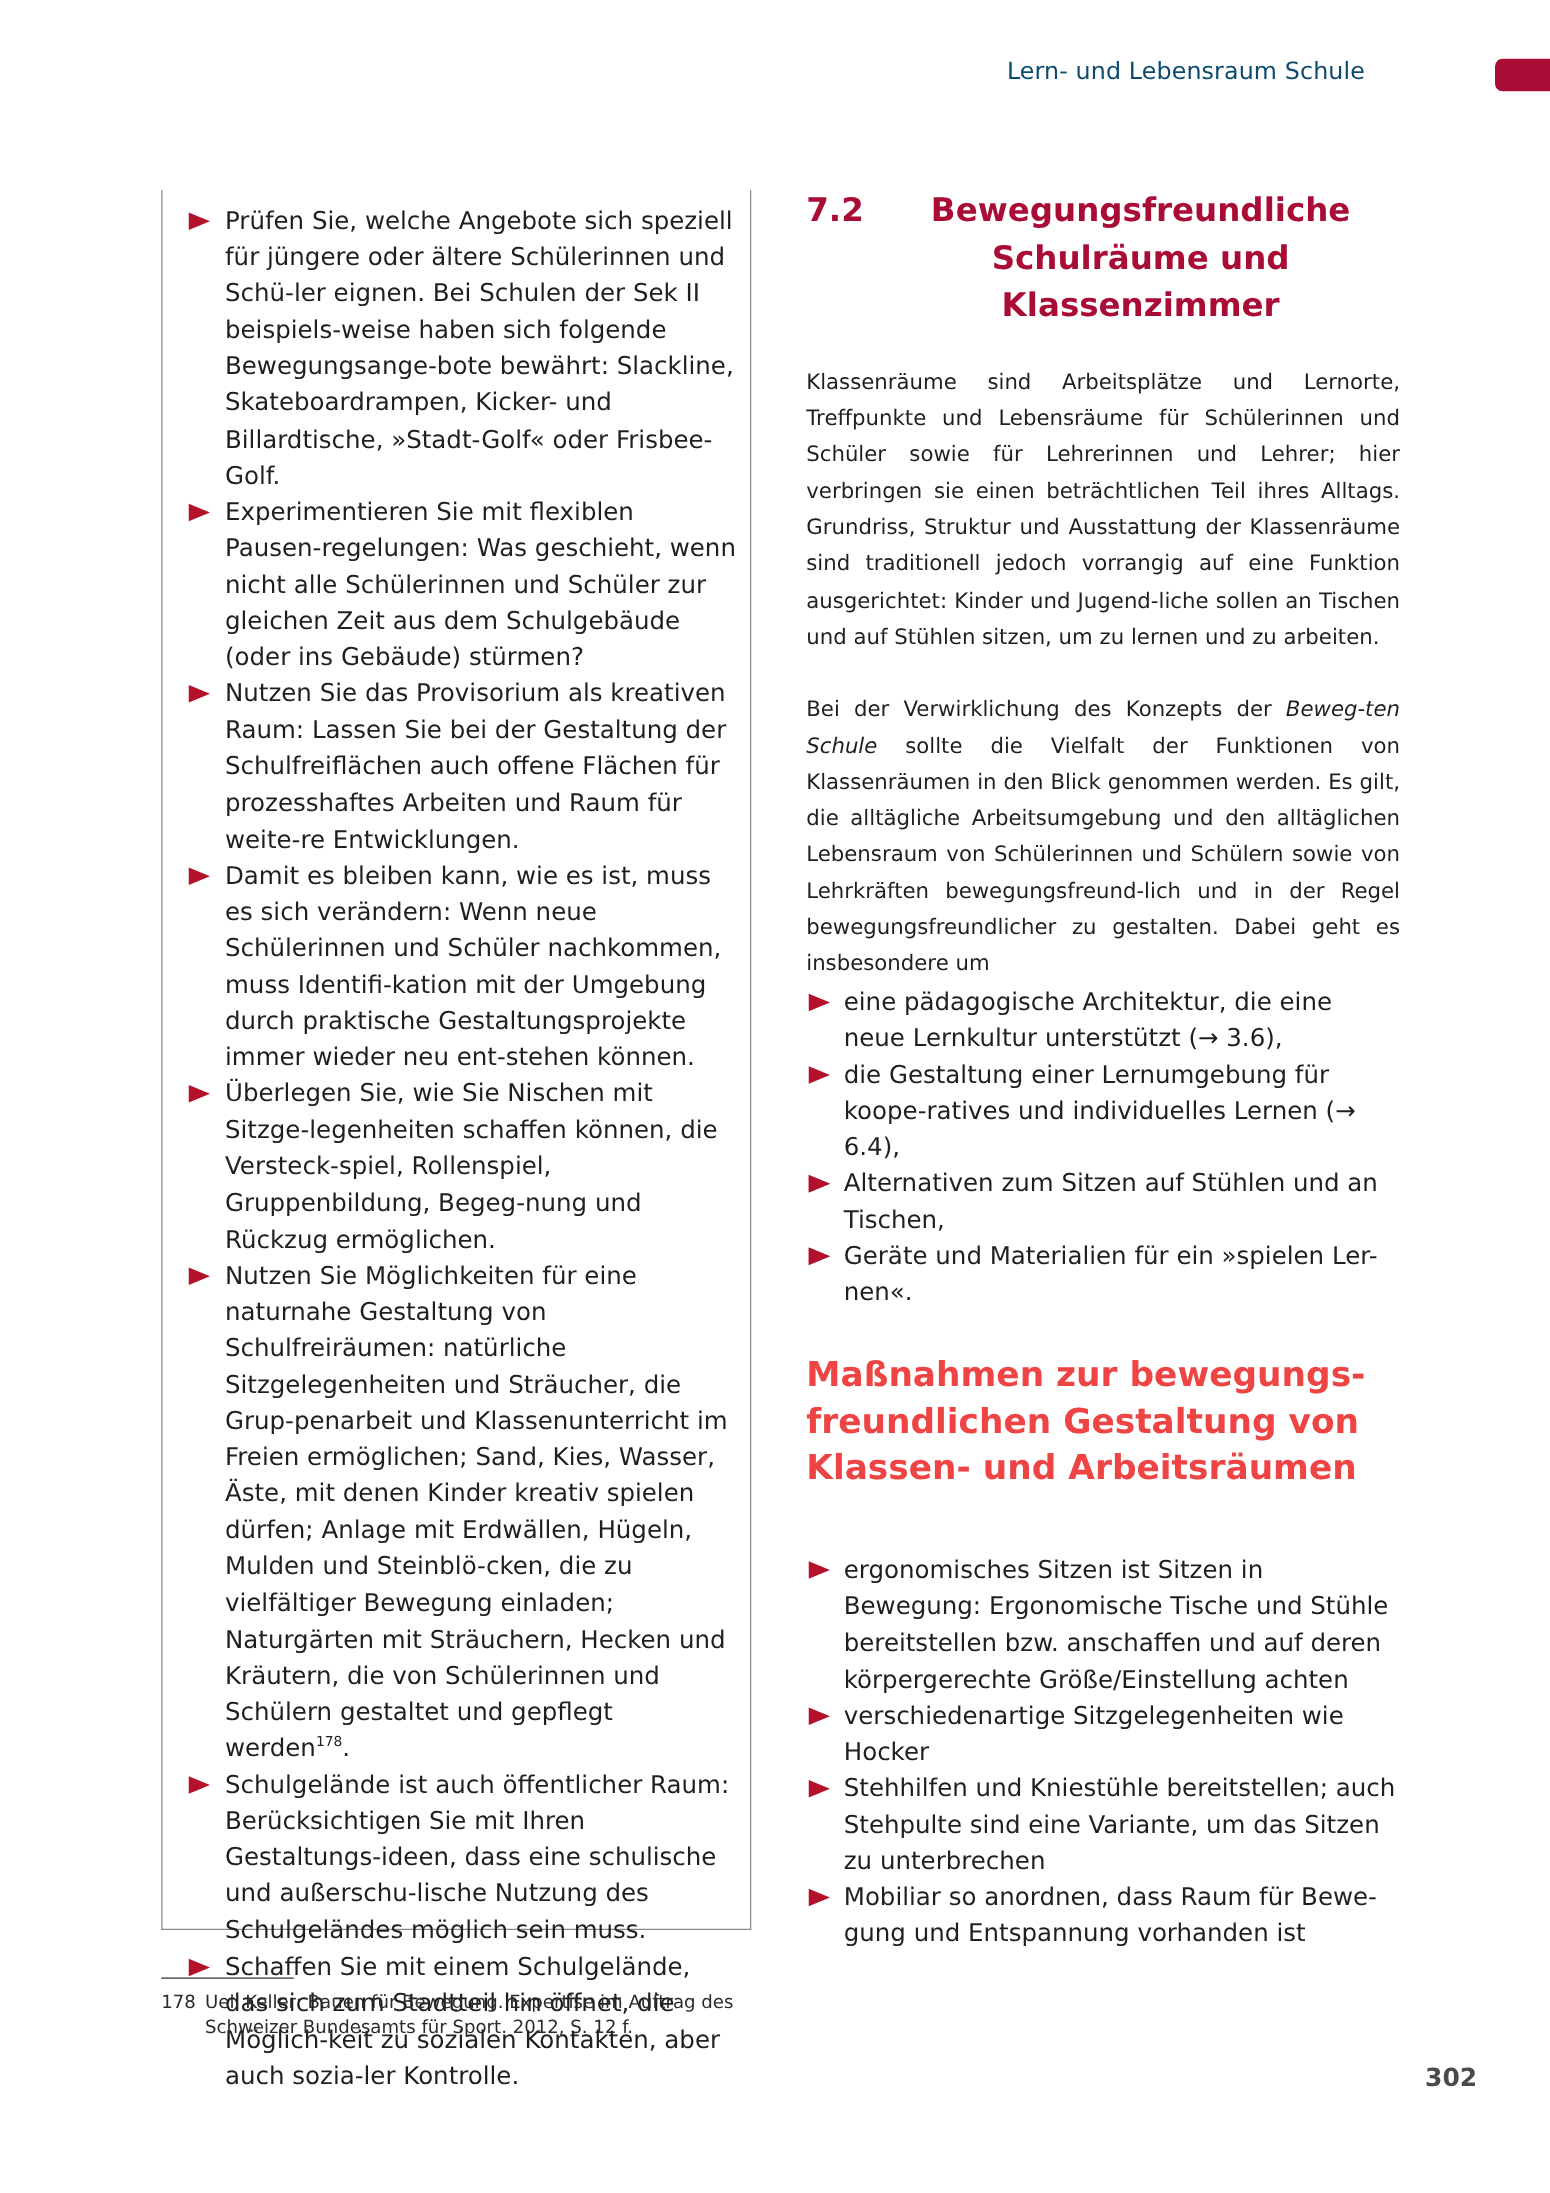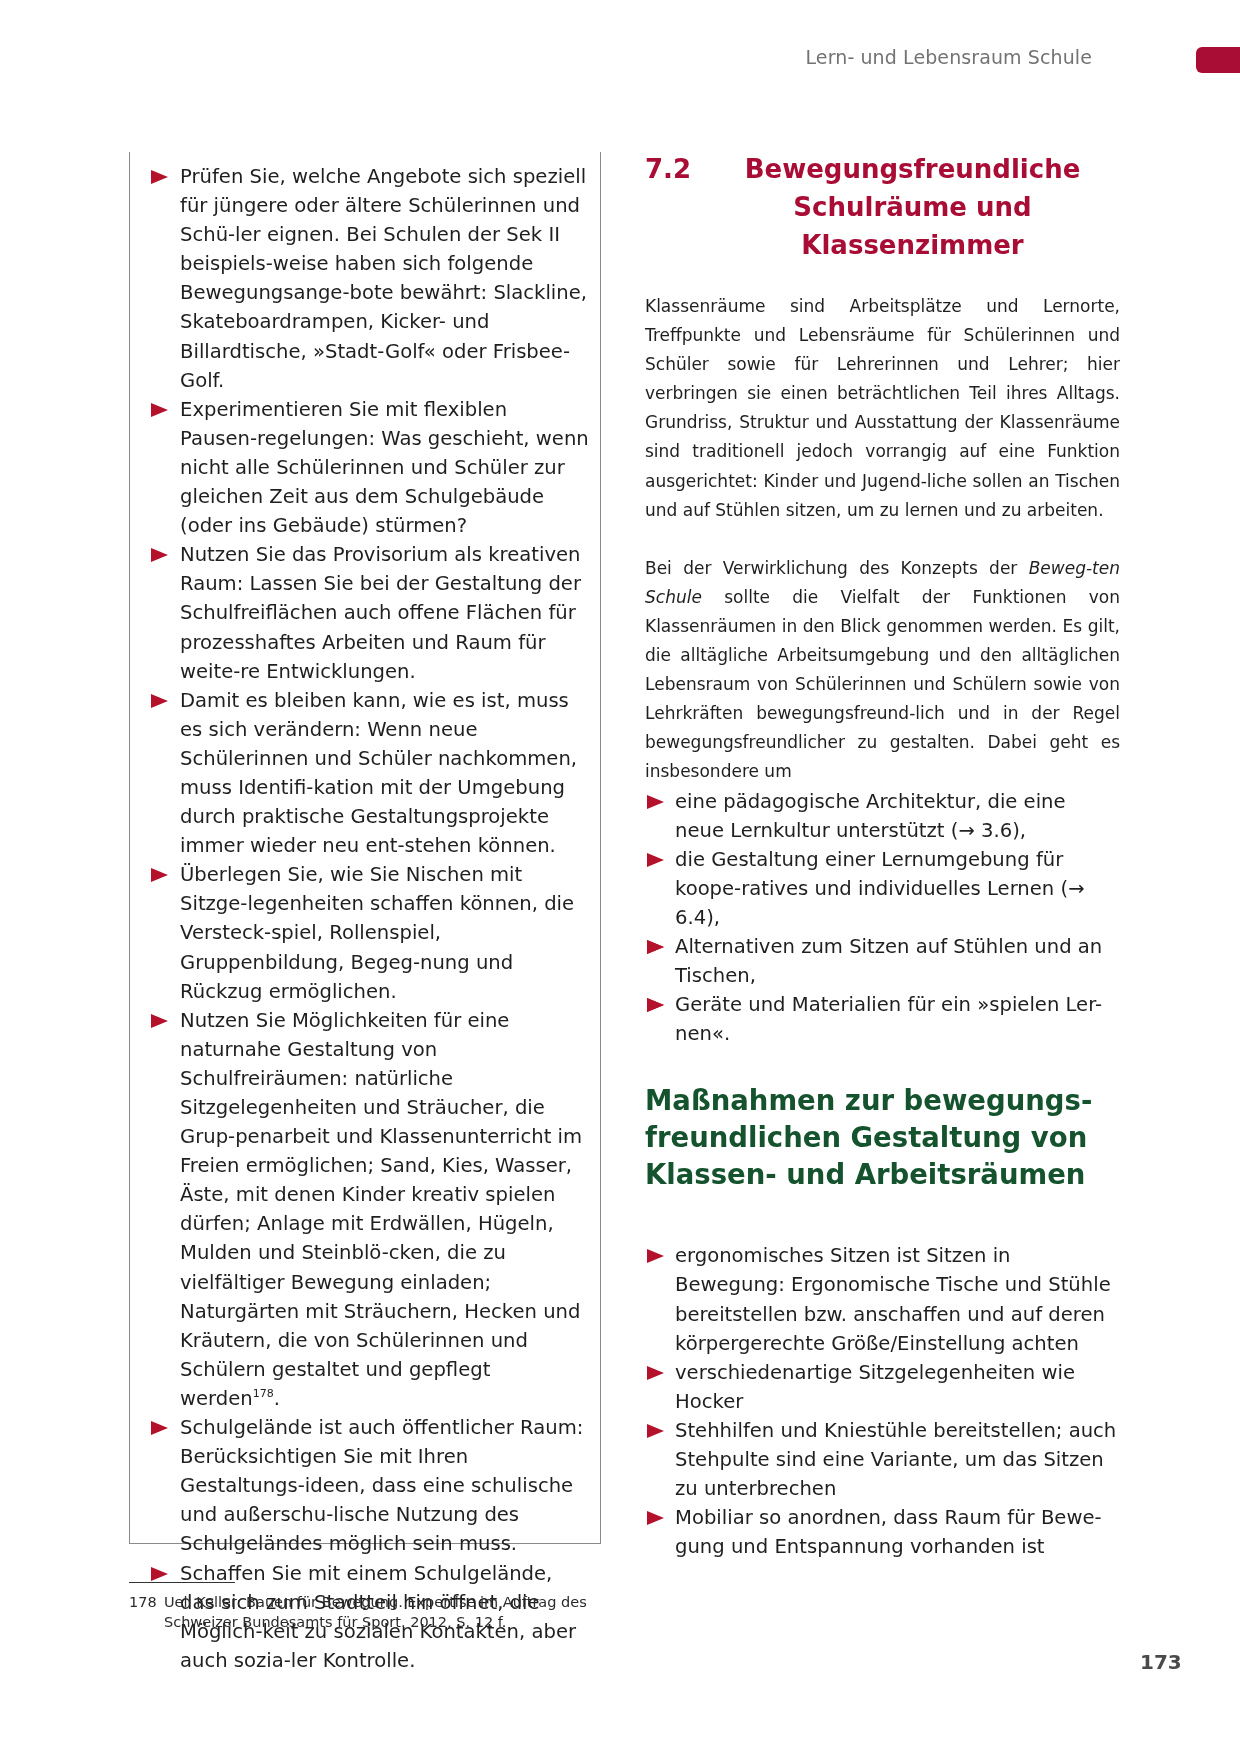--- a/index.html
+++ b/index.html
@@ -1,38 +1,38 @@
 <!DOCTYPE html>
 <html><head>
 <meta charset="utf-8">
 <style>
   html, body { margin: 0; padding: 0; background: #ffffff; }
   body { width: 1240px; height: 1754px; position: relative; overflow: hidden;
          font-family: "DejaVu Sans", sans-serif; color: #1f1f1f; }
-  .running-head { position: absolute; top: 46px; right: 148px; font-size: 19px; color: #737373; letter-spacing: 0.1px; }
+  .running-head { position: absolute; top: 46px; right: 148px; font-size: 19px; color: #0c4a6e; letter-spacing: 0.1px; }
   .head-tab { position: absolute; top: 47px; left: 1196px; width: 60px; height: 26px; background: #a90d36; border-radius: 6px; }
 
   .box { position: absolute; left: 129px; top: 152px; width: 472px; height: 1392px;
          border-left: 1.5px solid #8a8a8a; border-right: 1.5px solid #8a8a8a; border-bottom: 1.5px solid #8a8a8a; box-sizing: border-box; }
   .list { list-style: none; margin: 0; padding: 0; }
   .box .list { position: absolute; left: 10px; top: 10px; width: 450px; }
   .li { position: relative; padding-left: 40px; font-size: 19.6px; line-height: 29.1px; }
   .tri { position: absolute; left: 11px; top: 8px; width: 0; height: 0;
          border-top: 7.5px solid transparent; border-bottom: 7.5px solid transparent; border-left: 17px solid #b4122b; }
   sup { font-size: 11px; line-height: 0; vertical-align: 8px; }
 
   .right { position: absolute; left: 645px; top: 150px; width: 475px; }
   .sec-title { color: #a90d36; font-weight: bold; font-size: 26px; line-height: 38px; position: relative; padding-left: 60px; text-align: center; }
   .sec-num { position: absolute; left: 0; top: 0; }
   .para { font-size: 17px; line-height: 29.1px; text-align: justify; margin: 0; }
   .para.p1 { margin-top: 28px; }
   .para.p2 { margin-top: 29px; }
   .right .list .li { padding-left: 30px; }
   .right .list .tri { left: 2px; }
-  .sub-title { color: #14532d; font-weight: bold; font-size: 27.5px; line-height: 37px; margin-top: 34px; }
+  .sub-title { color: #ef4444; font-weight: bold; font-size: 27.5px; line-height: 37px; margin-top: 34px; }
   .right .list.l2 { margin-top: 48px; }
 
   .fn-rule { position: absolute; left: 129px; top: 1582px; width: 106px; height: 0; border-top: 1.5px solid #333; }
   .footnote { position: absolute; left: 129px; top: 1592px; width: 480px; font-size: 14.5px; line-height: 20px; color: #2a2a2a; }
   .fn-num { position: absolute; left: 0; top: 0; }
   .fn-text { display: block; padding-left: 35px; }
   .page-num { position: absolute; top: 1650px; left: 1140px; font-size: 20px; font-weight: bold; color: #4a4a4a; }
 </style>
 </head>
 <body>
@@ -76,13 +76,13 @@
     <li class="li"><span class="tri"></span><span>Mobiliar so anordnen, dass Raum für Bewe-gung und Entspannung vorhanden ist</span></li>
   </ul>
 </div>
 
 <div class="fn-rule"></div>
 <div class="footnote">
   <span class="fn-num">178</span>
   <span class="fn-text">Ueli Keller: Bauen für Bewegung. Expertise im Auftrag des Schweizer Bundesamts für Sport. 2012, S. 12 f.</span>
 </div>
 
-<div class="page-num">173</div>
+<div class="page-num">302</div>
 
 </body></html>

